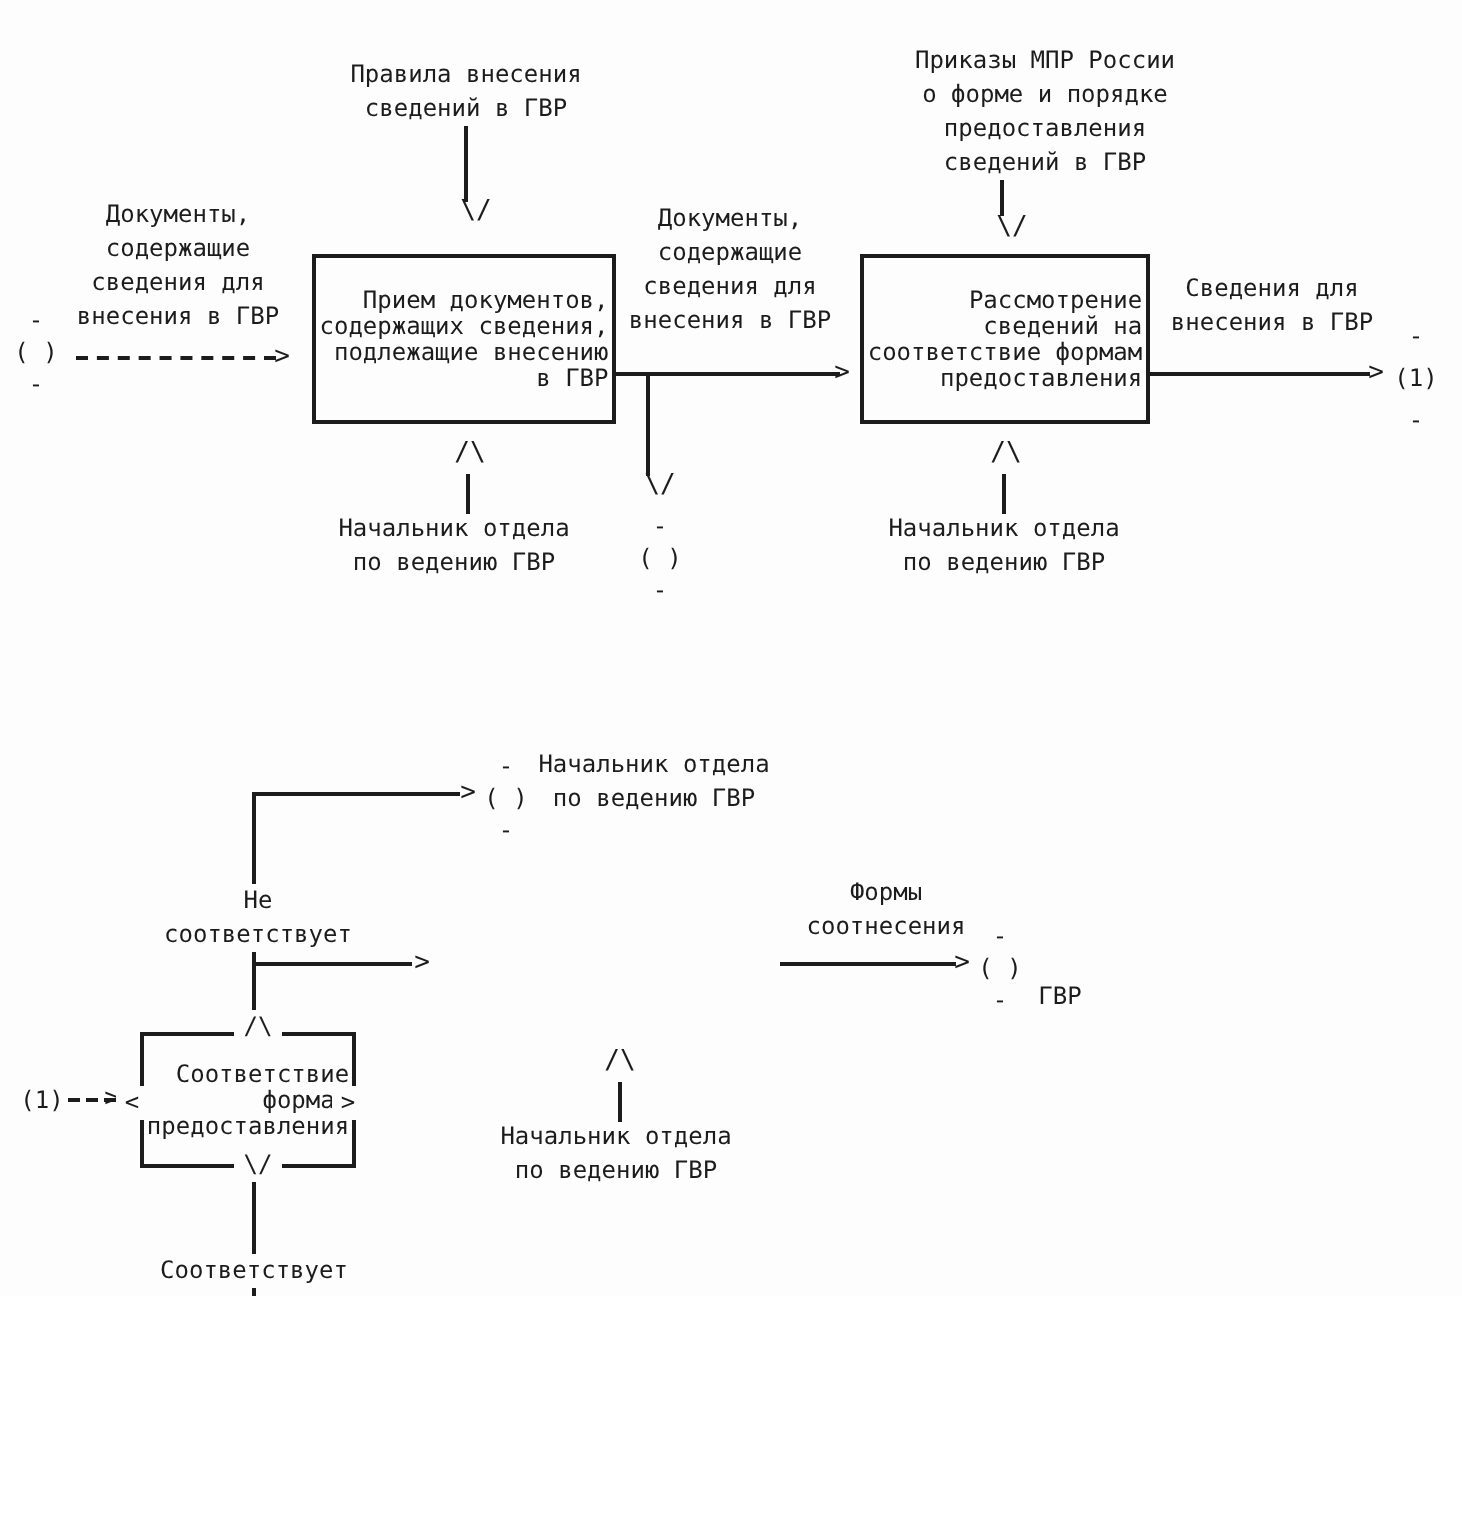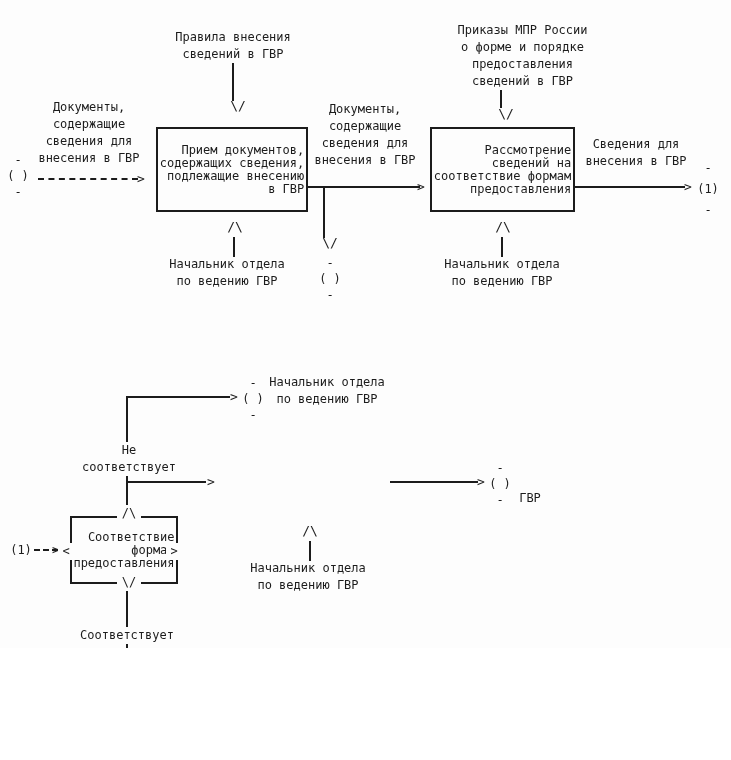--- a/index.html
+++ b/index.html
@@ -106,20 +106,22 @@
   <div class="vline" style="left:126px;top:396px;height:112px;"></div>
   <div class="lbl onln" style="left:81px;top:424px;width:96px;margin-top:18px;">Не
 соответствует</div>
 
   <div class="hline" style="left:126px;top:481px;width:80px;"></div>
   <div class="ah" style="left:204px;top:475px;width:14px;">&gt;</div>
 
 
   <div class="hline" style="left:390px;top:481px;width:88px;"></div>
   <div class="ah" style="left:474px;top:475px;width:14px;">&gt;</div>
+  <div class="lbl" style="left:398px;top:438px;width:90px;">Формы
+соотнесения</div>
   <div class="term" style="left:482px;top:460px;">-
 ( )
 -</div>
   <div class="lbl" style="left:508px;top:490px;width:44px;">ГВР</div>
 
   <div class="ah" style="left:299px;top:524px;width:22px;">/\</div>
   <div class="vline" style="left:309px;top:541px;height:20px;"></div>
   <div class="lbl" style="left:232px;top:560px;width:152px;">Начальник отдела
 по ведению ГВР</div>
 

